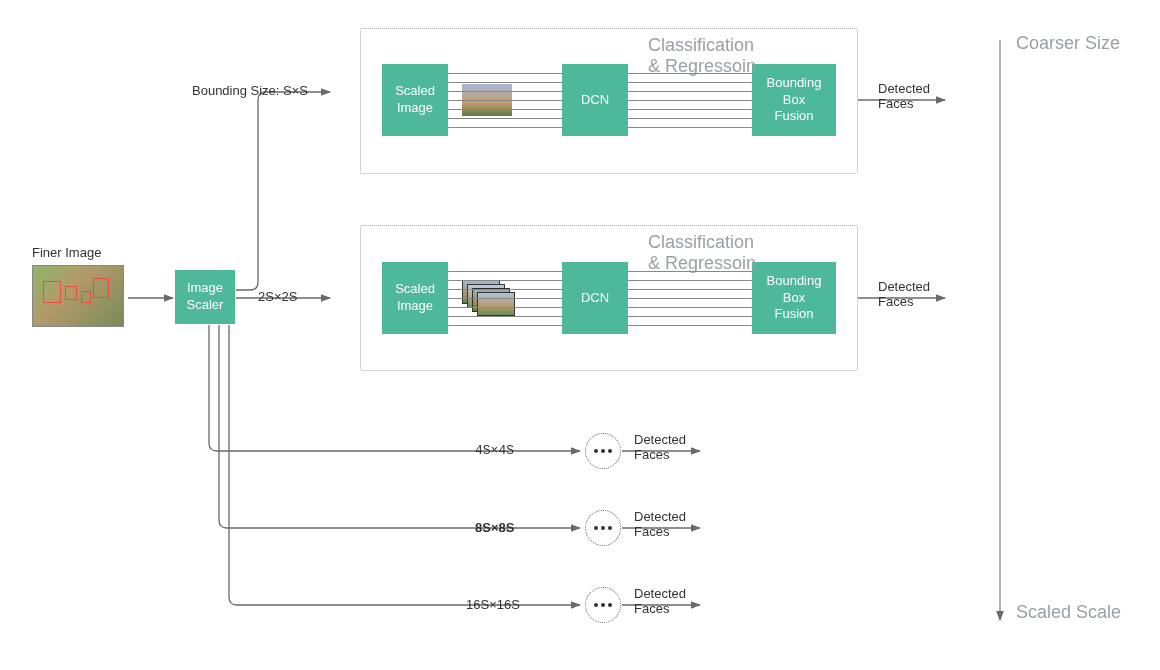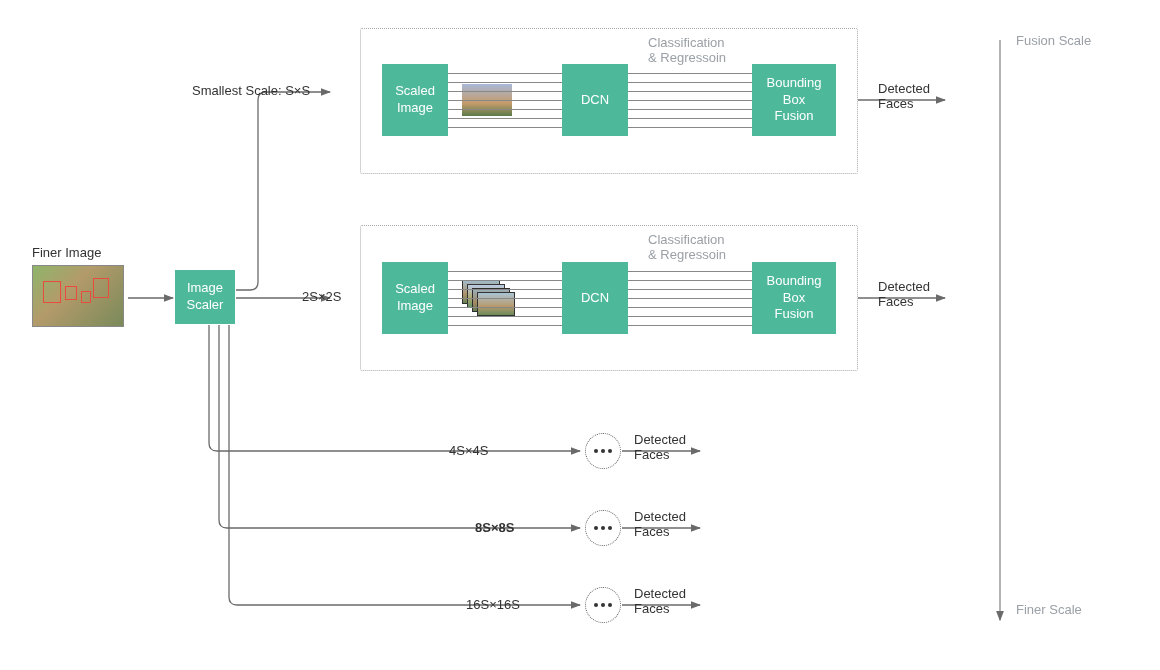--- a/index.html
+++ b/index.html
@@ -13,21 +13,21 @@
 .canvas { position: relative; width: 100%; height: 100%; }
 
 .label {
   position: absolute;
   font-size: 13px;
   color: #333;
   white-space: nowrap;
 }
 .label-light {
   color: #9aa0a6;
-  font-size: 13px;
+  font-size: 18px;
 }
 
 .box {
   position: absolute;
   background: #4eb89a;
   color: #fff;
   display: flex;
   align-items: center;
   justify-content: center;
   font-size: 13px;
@@ -143,21 +143,21 @@
 <div class="label" style="left:32px; top:245px;">Finer Image</div>
 <div class="input-image" style="left:32px; top:265px;">
   <div class="fb1"></div>
       <div class="fb2"></div>
 </div>
 
 <div class="box" style="left:175px; top:270px; width:60px; height:54px; white-space:pre;">Image
 Scaler</div>
 
 <div class="dashed-box" style="left:360px; top:28px; width:498px; height:146px;"></div>
-<div class="label" style="left:192px; top:83px;">Smallest Scale: S×S</div>
+<div class="label" style="left:192px; top:83px;">Bounding Size: S×S</div>
 <div class="box" style="left:382px; top:64px; width:66px; height:72px; white-space:pre;">Scaled
 Image</div>
 <div class="scaled-thumb" style="left:462px; top:84px; width:50px; height:32px;"></div>
 <div class="box" style="left:562px; top:64px; width:66px; height:72px;">DCN</div>
 <div class="box" style="left:752px; top:64px; width:84px; height:72px; white-space:pre;">Bounding
 Box
 Fusion</div>
 <div class="label label-light" style="left:648px; top:35px; white-space:pre;">Classification
 &amp; Regressoin</div>
 <div class="label" style="left:878px; top:81px; white-space:pre;">Detected
@@ -172,21 +172,21 @@
 <div class="thin-line" style="left:448px; top:127px; width:114px;"></div>
 <div class="thin-line" style="left:628px; top:73px; width:124px;"></div>
 <div class="thin-line" style="left:628px; top:82px; width:124px;"></div>
 <div class="thin-line" style="left:628px; top:91px; width:124px;"></div>
 <div class="thin-line" style="left:628px; top:100px; width:124px;"></div>
 <div class="thin-line" style="left:628px; top:109px; width:124px;"></div>
 <div class="thin-line" style="left:628px; top:118px; width:124px;"></div>
 <div class="thin-line" style="left:628px; top:127px; width:124px;"></div>
 
 <div class="dashed-box" style="left:360px; top:225px; width:498px; height:146px;"></div>
-<div class="label" style="left:258px; top:289px;margin-left:44px;">2S×2S</div>
+<div class="label" style="left:258px; top:289px;">2S×2S</div>
 <div class="box" style="left:382px; top:262px; width:66px; height:72px; white-space:pre;">Scaled
 Image</div>
 <div class="stack-img" style="left:462px; top:280px;">
   <div class="s s1"></div>
       <div class="s s2"></div>
       <div class="s s3"></div>
       <div class="s s4"></div>
 </div>
 <div class="box" style="left:562px; top:262px; width:66px; height:72px;">DCN</div>
 <div class="box" style="left:752px; top:262px; width:84px; height:72px; white-space:pre;">Bounding
@@ -205,21 +205,21 @@
 <div class="thin-line" style="left:448px; top:316px; width:114px;"></div>
 <div class="thin-line" style="left:448px; top:325px; width:114px;"></div>
 <div class="thin-line" style="left:628px; top:271px; width:124px;"></div>
 <div class="thin-line" style="left:628px; top:280px; width:124px;"></div>
 <div class="thin-line" style="left:628px; top:289px; width:124px;"></div>
 <div class="thin-line" style="left:628px; top:298px; width:124px;"></div>
 <div class="thin-line" style="left:628px; top:307px; width:124px;"></div>
 <div class="thin-line" style="left:628px; top:316px; width:124px;"></div>
 <div class="thin-line" style="left:628px; top:325px; width:124px;"></div>
 
-<div class="label" style="left:449px; top:443px;">4S×4S</div>
+<div class="label" style="left:475px; top:443px;font-family:Liberation Mono, monospace;">4S×4S</div>
 <div class="dotted-circle" style="left:585px; top:433px;">
       <span class="dot"></span>
       <span class="dot"></span>
       <span class="dot"></span>
     </div>
 <div class="label" style="left:634px; top:432px; white-space:pre;">Detected
 Faces</div>
 
 <div class="label" style="left:475px; top:520px;font-weight:bold;">8S×8S</div>
 <div class="dotted-circle" style="left:585px; top:510px;">
@@ -232,16 +232,16 @@
 
 <div class="label" style="left:466px; top:597px;">16S×16S</div>
 <div class="dotted-circle" style="left:585px; top:587px;">
       <span class="dot"></span>
       <span class="dot"></span>
       <span class="dot"></span>
     </div>
 <div class="label" style="left:634px; top:586px; white-space:pre;">Detected
 Faces</div>
 
-<div class="label label-light" style="left:1016px; top:33px;">Fusion Scale</div>
-<div class="label label-light" style="left:1016px; top:602px;">Finer Scale</div>
+<div class="label label-light" style="left:1016px; top:33px;">Coarser Size</div>
+<div class="label label-light" style="left:1016px; top:602px;">Scaled Scale</div>
 
 </div>
 
 </body></html>

